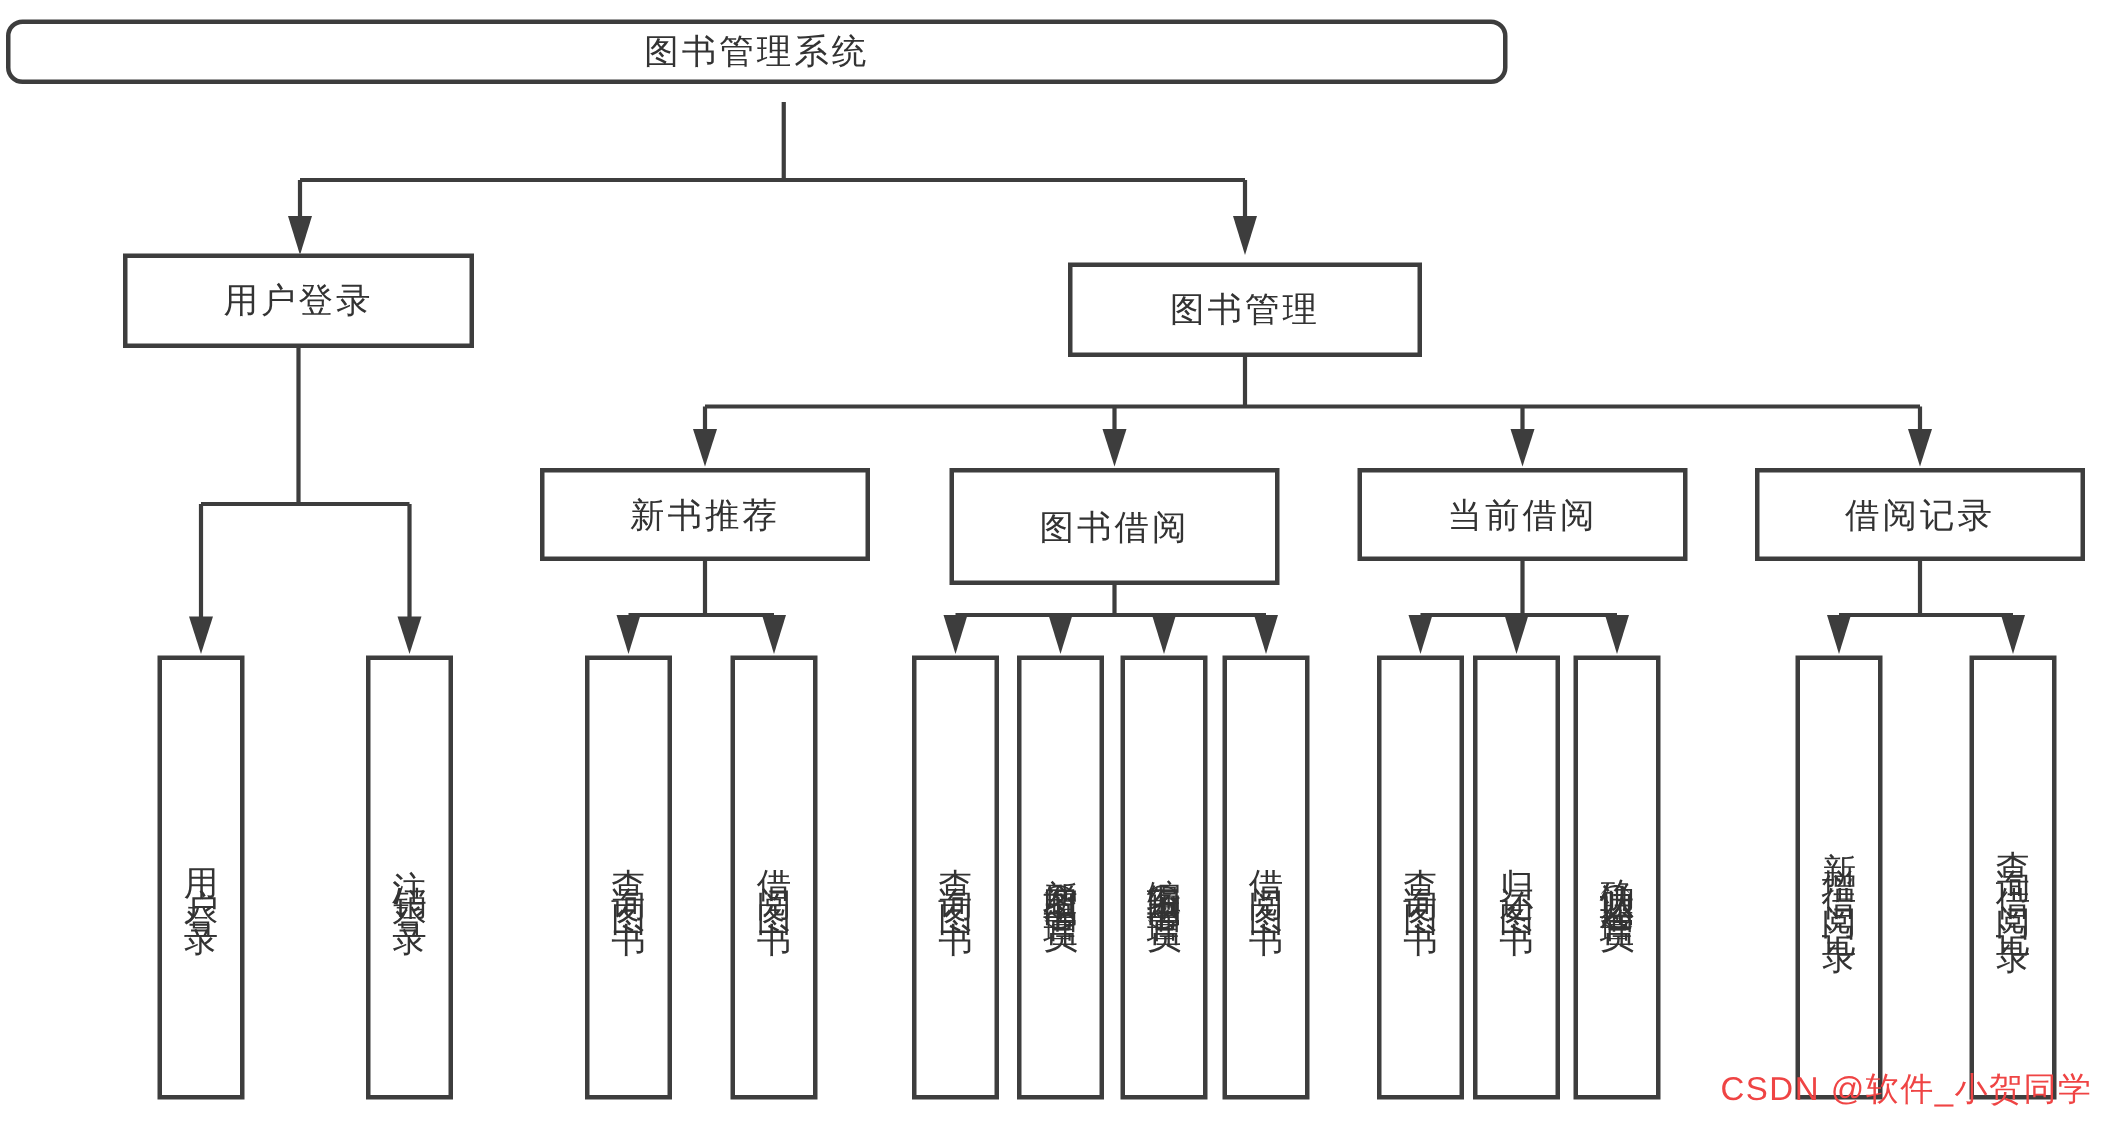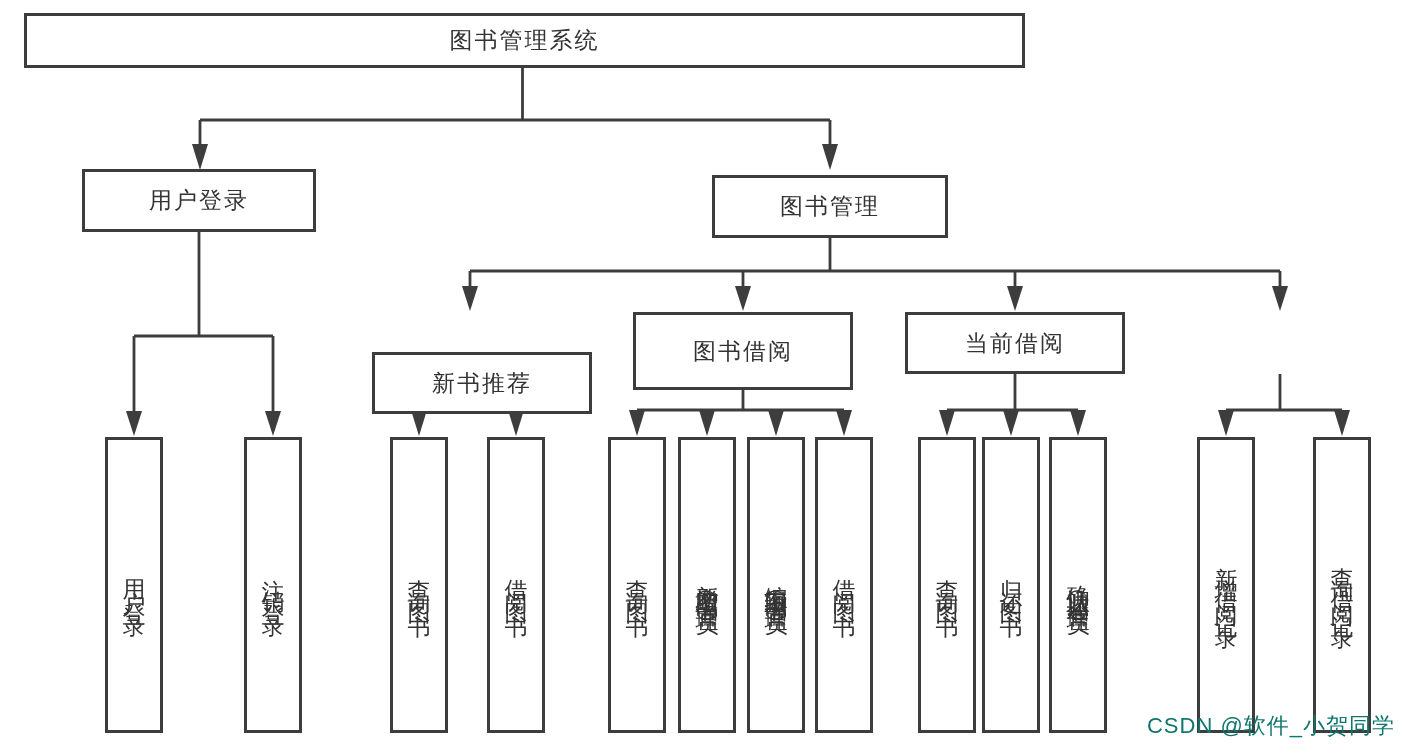--- a/index.html
+++ b/index.html
@@ -41,21 +41,21 @@
     line-height: 1;
   }
   .vbox.long .label {
     letter-spacing: 4px;
   }
   #watermark {
     position: absolute;
     right: 10px;
     bottom: 6px;
     font-size: 22px;
-    color: #0f766e;
+    color: #ef4444;
     letter-spacing: 1px;
     white-space: nowrap;
     z-index: 5;
   }
 </style>
 </head>
 <body>
 
 <div id="stage">
 
@@ -85,39 +85,42 @@
       <polygon points="768,410 784,410 776,436"></polygon>
       <polygon points="836,410 852,410 844,436"></polygon>
       <polygon points="939,410 955,410 947,436"></polygon>
       <polygon points="1003,410 1019,410 1011,436"></polygon>
       <polygon points="1070,410 1086,410 1078,436"></polygon>
       <polygon points="1218,410 1234,410 1226,436"></polygon>
       <polygon points="1334,410 1350,410 1342,436"></polygon>
     </g>
   </svg>
 
-  <div class="box hbox" style="left:24px; top:13px; width:1001px; height:55px;">
+  <div class="box hbox" style="left:4px; top:13px; width:1001px; height:43px;border-radius:11px;">
     <span class="label">图书管理系统</span>
   </div>
 
   <div class="box hbox" style="left:82px; top:169px; width:234px; height:63px;">
     <span class="label">用户登录</span>
   </div>
   <div class="box hbox" style="left:712px; top:175px; width:236px; height:63px;">
     <span class="label">图书管理</span>
   </div>
 
-  <div class="box hbox" style="left:372px; top:312px; width:220px; height:62px;margin-top:40px;">
+  <div class="box hbox" style="left:360px; top:312px; width:220px; height:62px;">
     <span class="label">新书推荐</span>
   </div>
   <div class="box hbox" style="left:633px; top:312px; width:220px; height:78px;">
     <span class="label">图书借阅</span>
   </div>
   <div class="box hbox" style="left:905px; top:312px; width:220px; height:62px;">
     <span class="label">当前借阅</span>
+  </div>
+  <div class="box hbox" style="left:1170px; top:312px; width:220px; height:62px;">
+    <span class="label">借阅记录</span>
   </div>
 
   <div class="box vbox" style="left:105px; top:437px; width:58px; height:296px;">
     <span class="label">用户登录</span>
   </div>
   <div class="box vbox" style="left:244px; top:437px; width:58px; height:296px;">
     <span class="label">注销登录</span>
   </div>
 
   <div class="box vbox" style="left:390px; top:437px; width:58px; height:296px;">

